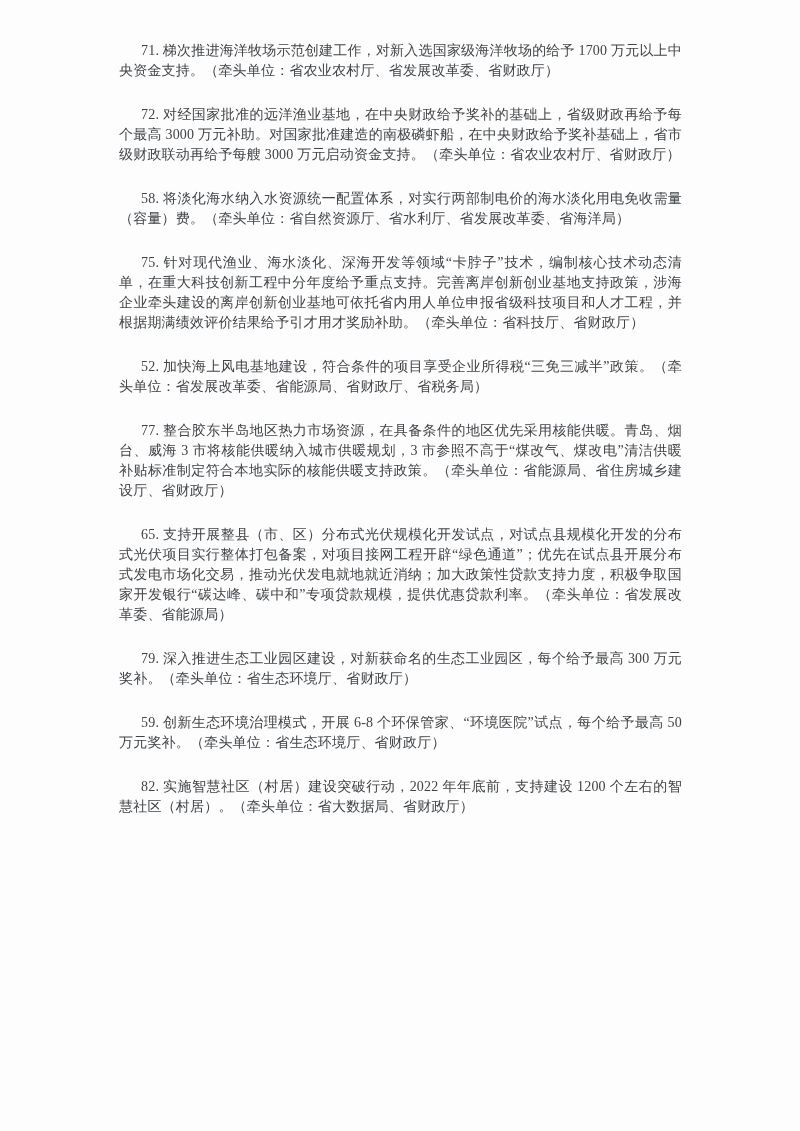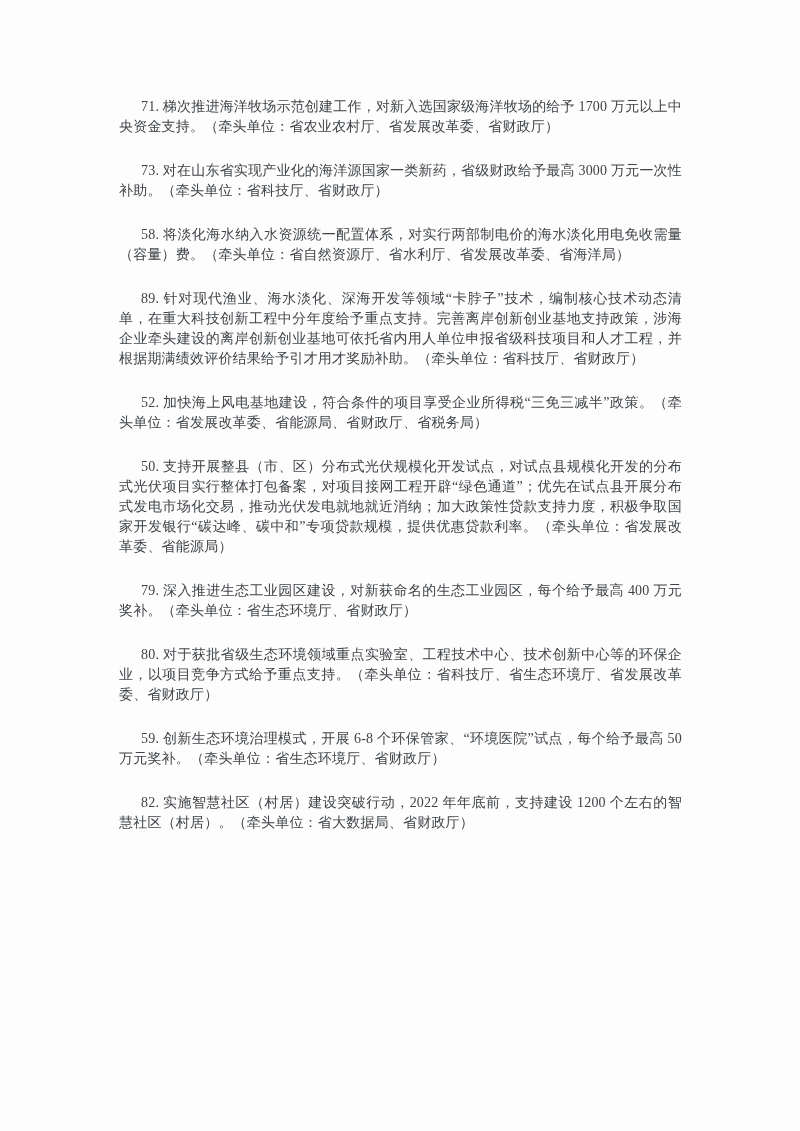--- a/index.html
+++ b/index.html
@@ -12,21 +12,21 @@
     background: #fcfcfc;
     overflow: hidden;
     font-family: "Liberation Serif", "DejaVu Serif", serif;
   }
   .page {
     position: relative;
     width: 800px;
     height: 1131px;
     box-sizing: border-box;
     background: #fdfdfd;
-    padding: 97px 118px 0 119px;
+    padding: 41px 118px 0 119px;
   }
   .content {
     width: 563px;
   }
   p.item {
     margin: 0 0 24px 0;
     font-size: 14px;
     line-height: 20px;
     color: #3f4347;
     text-align: justify;
@@ -38,23 +38,23 @@
   p.item:last-child {
     margin-bottom: 0;
   }
 </style>
 </head>
 <body>
 
 <div class="page">
   <div class="content">
     <p class="item">71. 梯次推进海洋牧场示范创建工作，对新入选国家级海洋牧场的给予 1700 万元以上中央资金支持。（牵头单位：省农业农村厅、省发展改革委、省财政厅）</p>
-    <p class="item">73. 对在山东省实现产业化的海洋源国家一类新药，省级财政给予最高 3000 万元一次性补助。（牵头单位：省科技厅、省财政厅）</p>
+    <p class="item">72. 对经国家批准的远洋渔业基地，在中央财政给予奖补的基础上，省级财政再给予每个最高 3000 万元补助。对国家批准建造的南极磷虾船，在中央财政给予奖补基础上，省市级财政联动再给予每艘 3000 万元启动资金支持。（牵头单位：省农业农村厅、省财政厅）</p>
     <p class="item">58. 将淡化海水纳入水资源统一配置体系，对实行两部制电价的海水淡化用电免收需量（容量）费。（牵头单位：省自然资源厅、省水利厅、省发展改革委、省海洋局）</p>
-    <p class="item">89. 针对现代渔业、海水淡化、深海开发等领域“卡脖子”技术，编制核心技术动态清单，在重大科技创新工程中分年度给予重点支持。完善离岸创新创业基地支持政策，涉海企业牵头建设的离岸创新创业基地可依托省内用人单位申报省级科技项目和人才工程，并根据期满绩效评价结果给予引才用才奖励补助。（牵头单位：省科技厅、省财政厅）</p>
+    <p class="item">75. 针对现代渔业、海水淡化、深海开发等领域“卡脖子”技术，编制核心技术动态清单，在重大科技创新工程中分年度给予重点支持。完善离岸创新创业基地支持政策，涉海企业牵头建设的离岸创新创业基地可依托省内用人单位申报省级科技项目和人才工程，并根据期满绩效评价结果给予引才用才奖励补助。（牵头单位：省科技厅、省财政厅）</p>
     <p class="item">52. 加快海上风电基地建设，符合条件的项目享受企业所得税“三免三减半”政策。（牵头单位：省发展改革委、省能源局、省财政厅、省税务局）</p>
-    <p class="item">50. 支持开展整县（市、区）分布式光伏规模化开发试点，对试点县规模化开发的分布式光伏项目实行整体打包备案，对项目接网工程开辟“绿色通道”；优先在试点县开展分布式发电市场化交易，推动光伏发电就地就近消纳；加大政策性贷款支持力度，积极争取国家开发银行“碳达峰、碳中和”专项贷款规模，提供优惠贷款利率。（牵头单位：省发展改革委、省能源局）</p>
-    <p class="item">79. 深入推进生态工业园区建设，对新获命名的生态工业园区，每个给予最高 400 万元奖补。（牵头单位：省生态环境厅、省财政厅）</p>
-    <p class="item">80. 对于获批省级生态环境领域重点实验室、工程技术中心、技术创新中心等的环保企业，以项目竞争方式给予重点支持。（牵头单位：省科技厅、省生态环境厅、省发展改革委、省财政厅）</p>
+    <p class="item">77. 整合胶东半岛地区热力市场资源，在具备条件的地区优先采用核能供暖。青岛、烟台、威海 3 市将核能供暖纳入城市供暖规划，3 市参照不高于“煤改气、煤改电”清洁供暖补贴标准制定符合本地实际的核能供暖支持政策。（牵头单位：省能源局、省住房城乡建设厅、省财政厅）</p>
+    <p class="item">65. 支持开展整县（市、区）分布式光伏规模化开发试点，对试点县规模化开发的分布式光伏项目实行整体打包备案，对项目接网工程开辟“绿色通道”；优先在试点县开展分布式发电市场化交易，推动光伏发电就地就近消纳；加大政策性贷款支持力度，积极争取国家开发银行“碳达峰、碳中和”专项贷款规模，提供优惠贷款利率。（牵头单位：省发展改革委、省能源局）</p>
+    <p class="item">79. 深入推进生态工业园区建设，对新获命名的生态工业园区，每个给予最高 300 万元奖补。（牵头单位：省生态环境厅、省财政厅）</p>
     <p class="item">59. 创新生态环境治理模式，开展 6-8 个环保管家、“环境医院”试点，每个给予最高 50 万元奖补。（牵头单位：省生态环境厅、省财政厅）</p>
     <p class="item">82. 实施智慧社区（村居）建设突破行动，2022 年年底前，支持建设 1200 个左右的智慧社区（村居）。（牵头单位：省大数据局、省财政厅）</p>
   </div>
 </div>
 
 </body></html>

